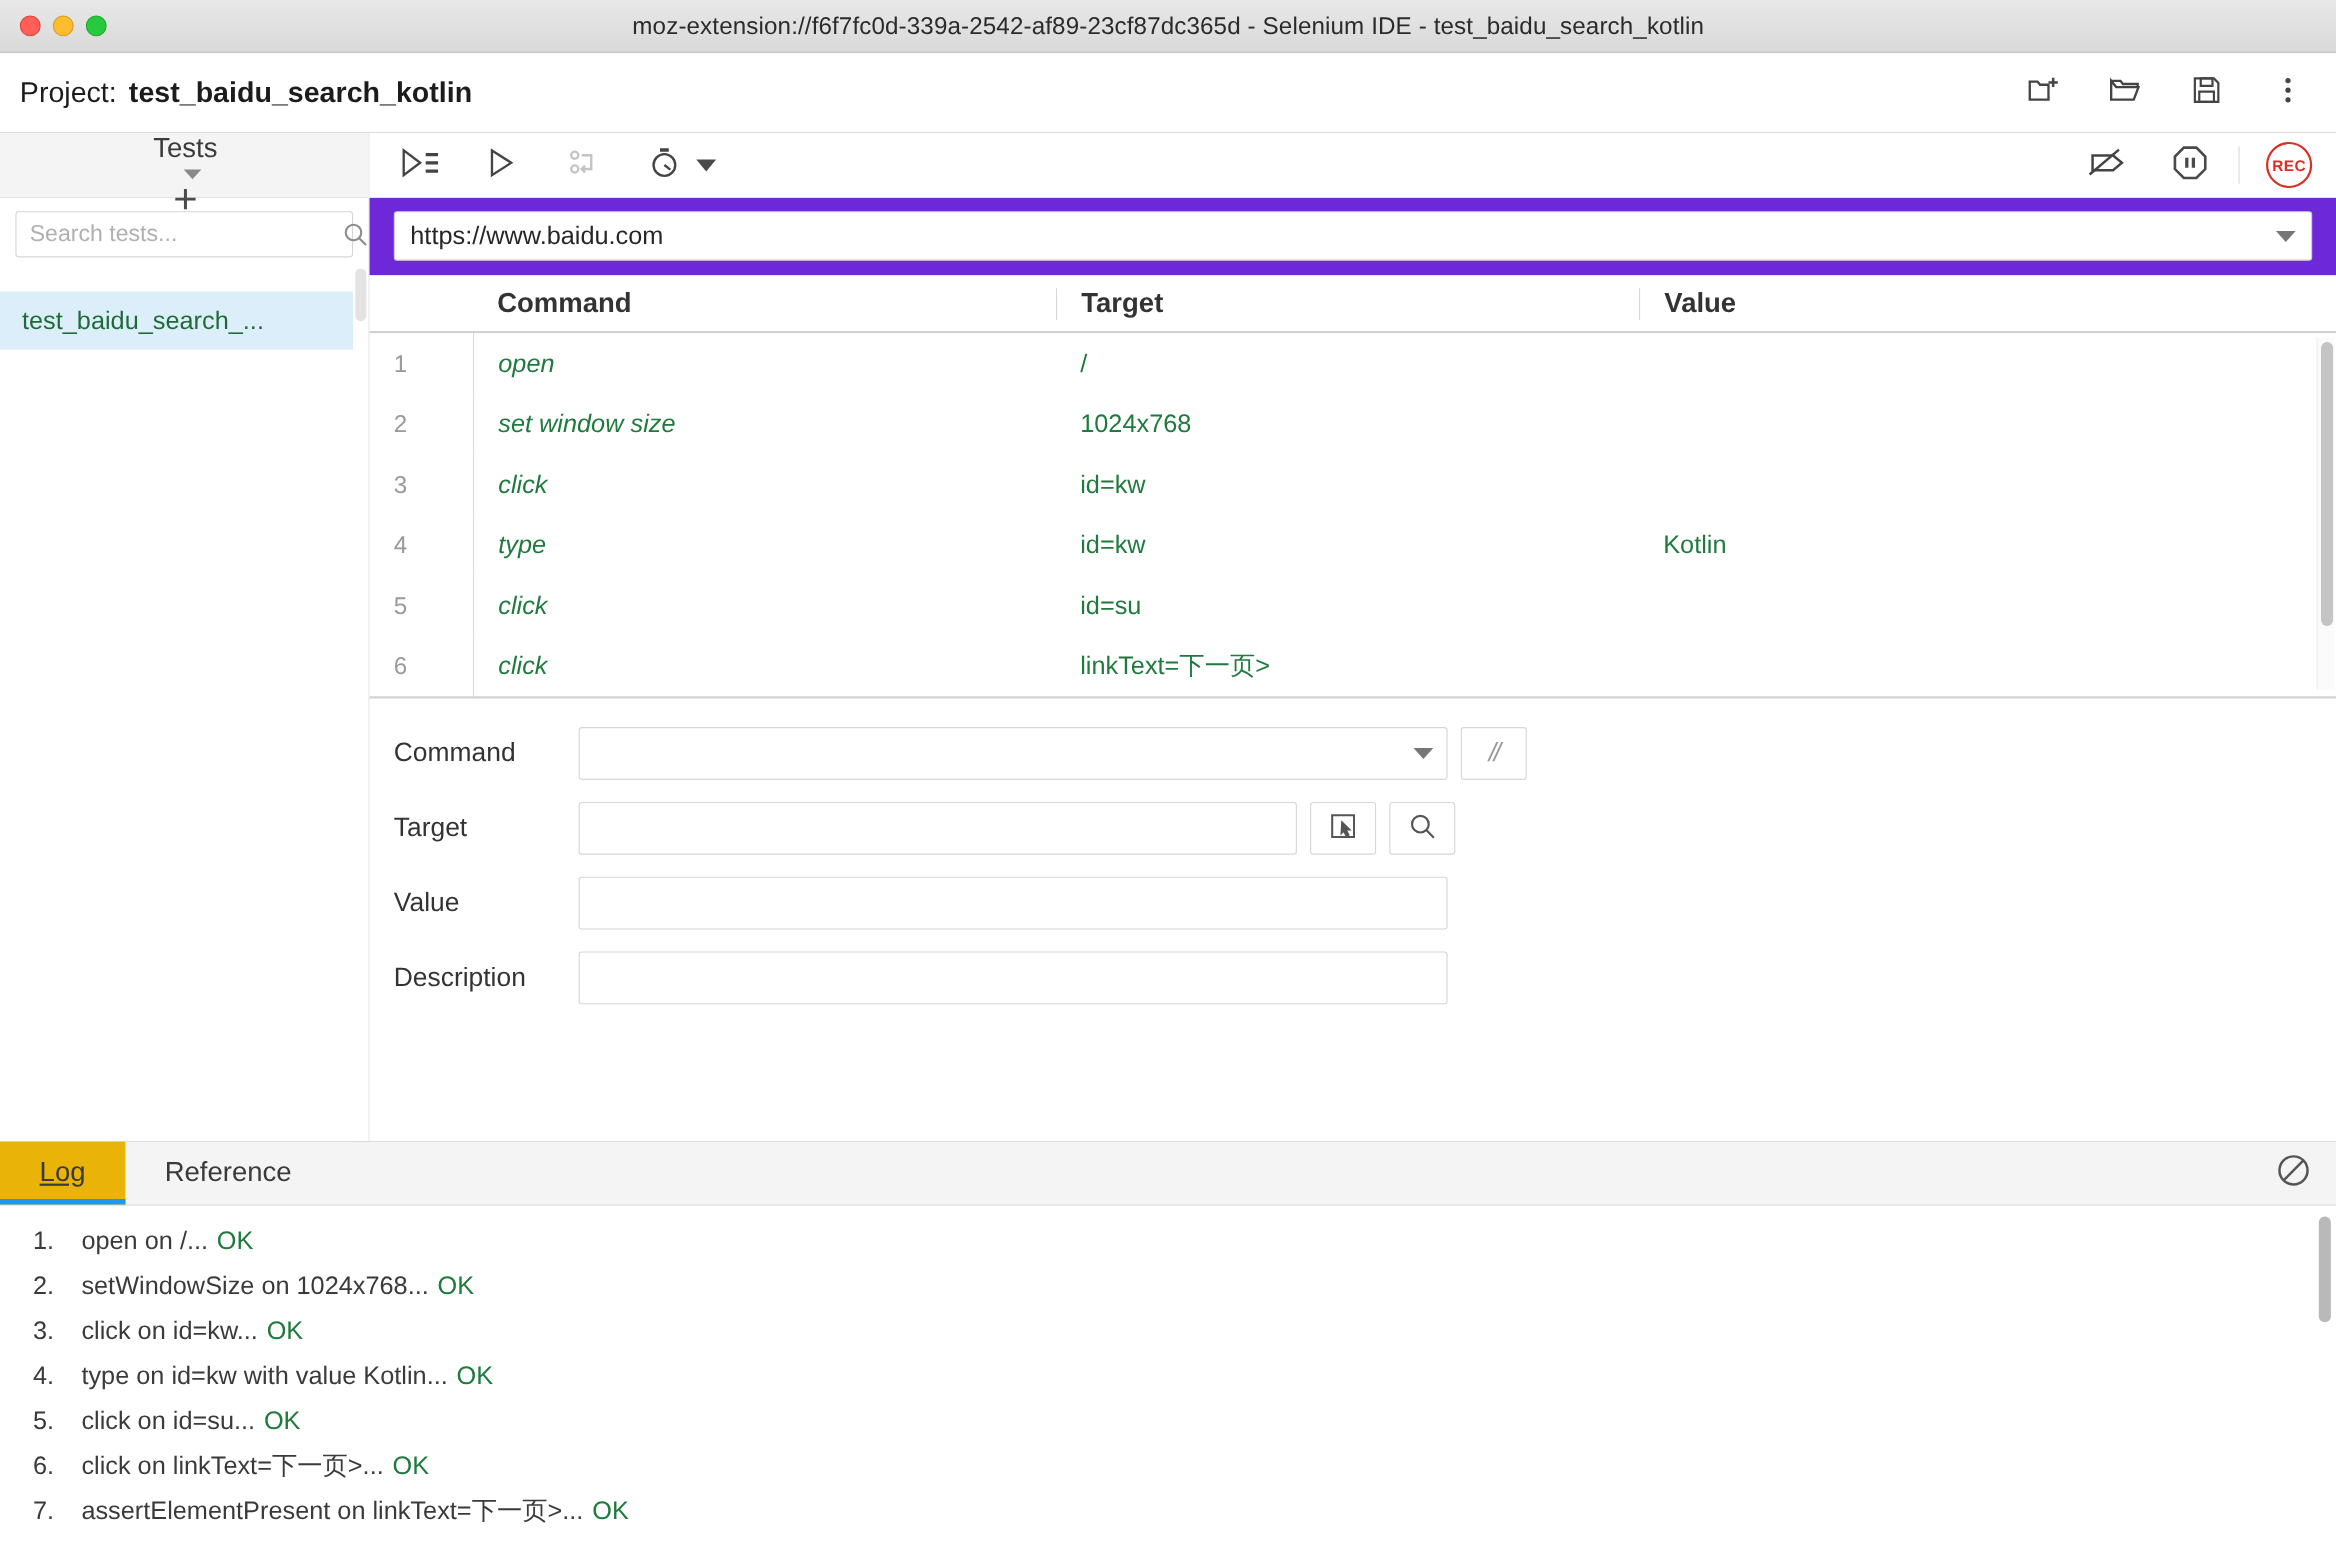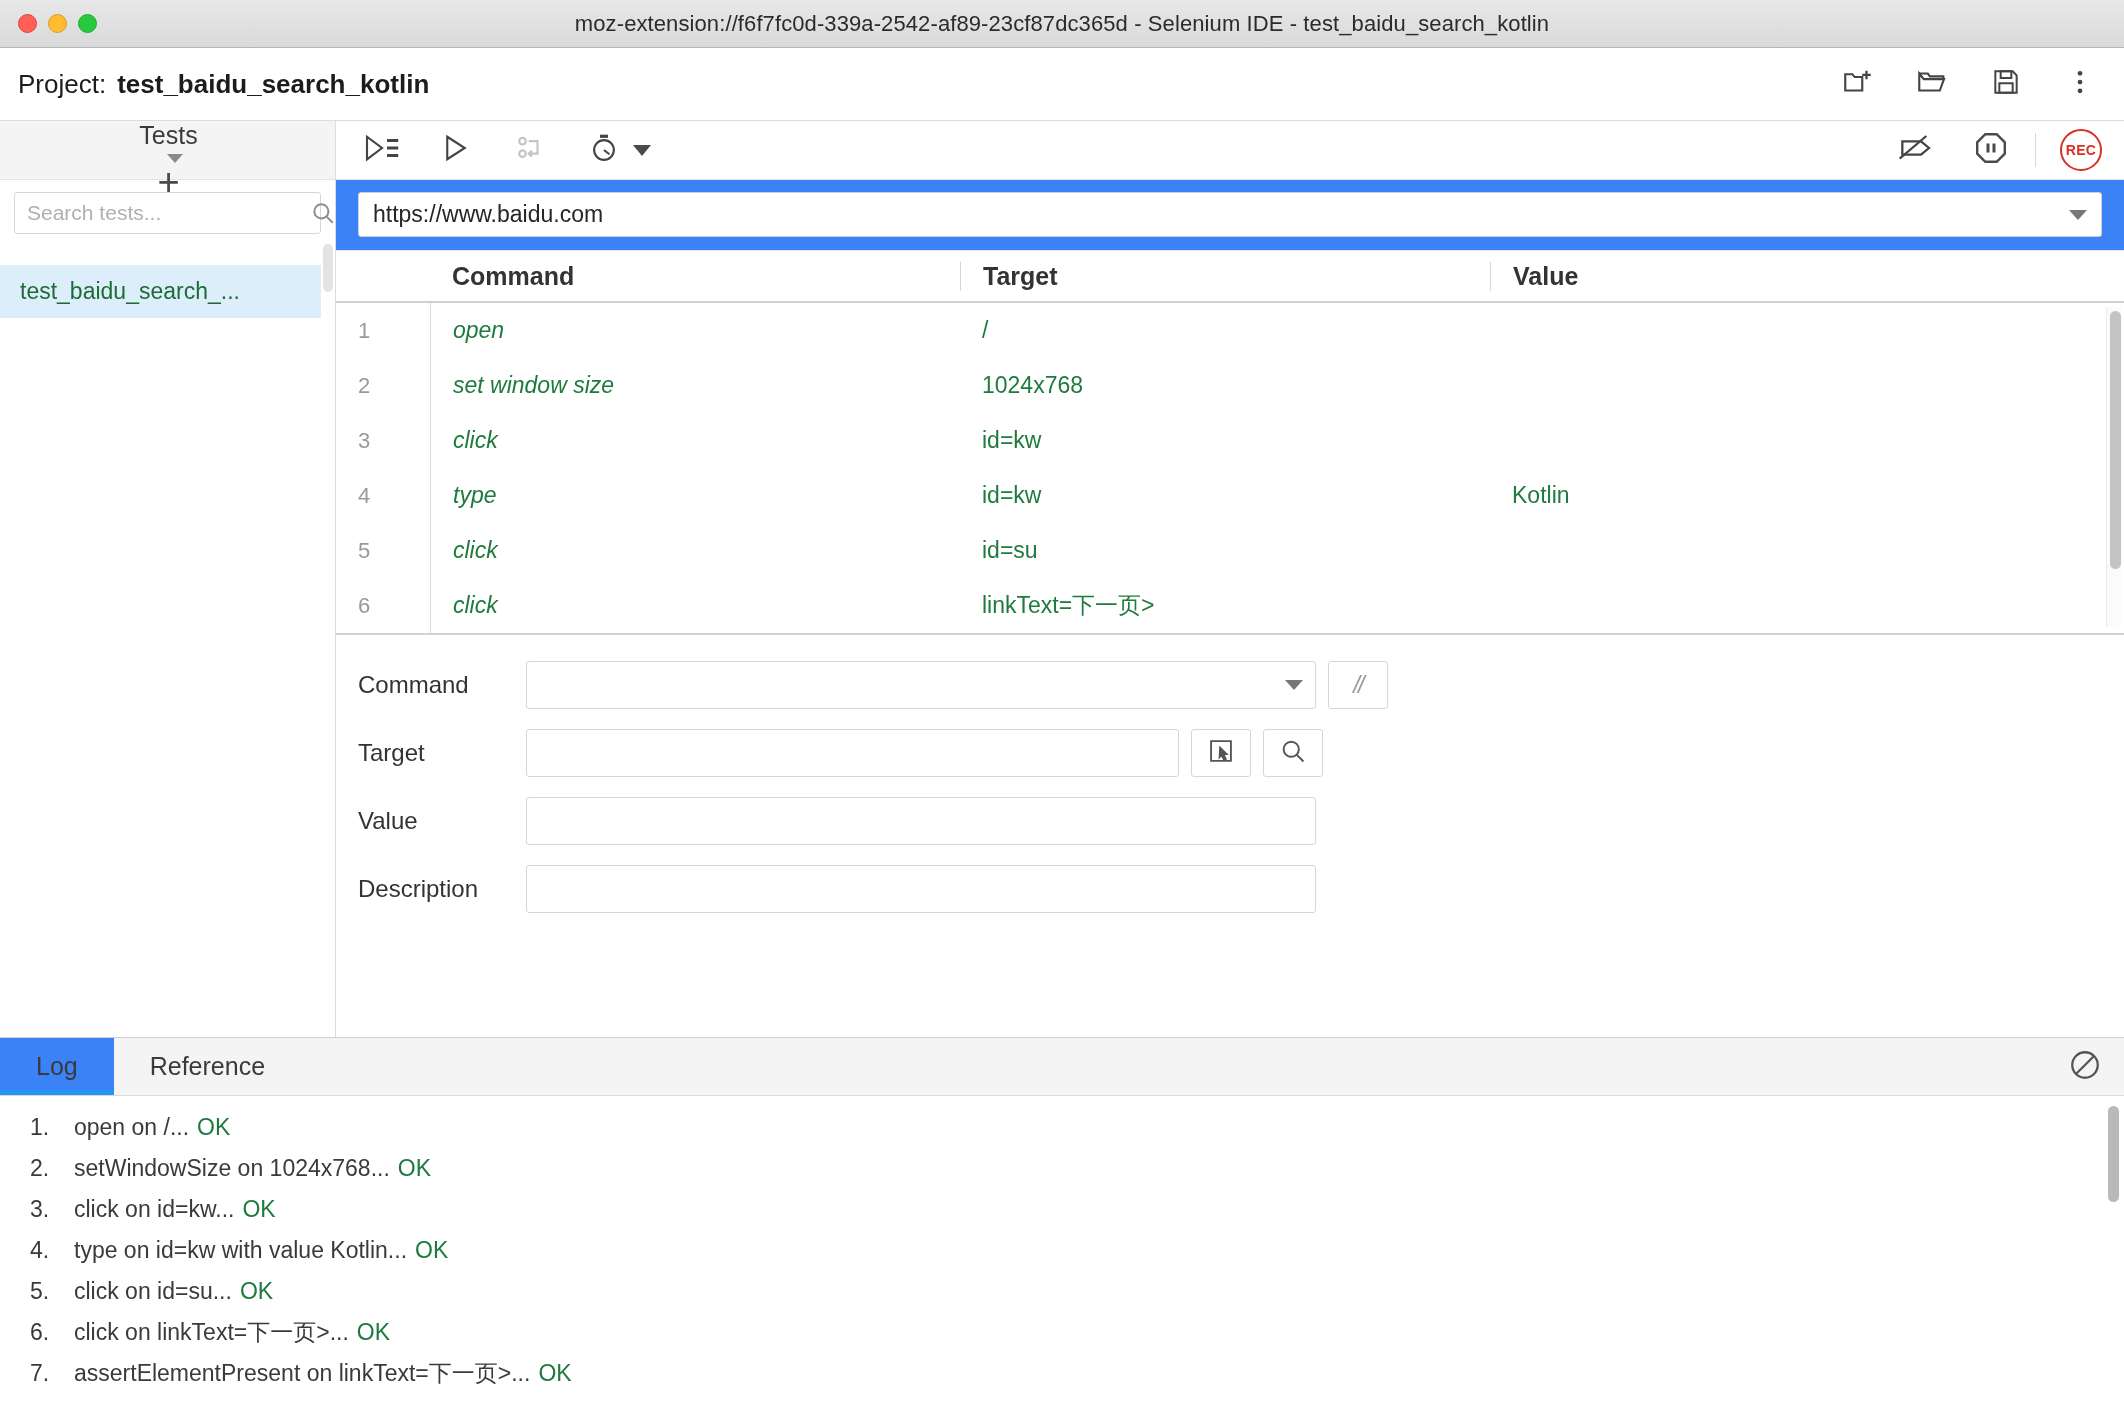--- a/index.html
+++ b/index.html
@@ -125,21 +125,21 @@
     border-right: 9px solid transparent;
     border-top: 11px solid #4a4a4a;
   }
   .rec-btn {
     width: 42px; height: 42px; border-radius: 50%;
     border: 2.5px solid #d93025; color: #d93025;
     display: flex; align-items: center; justify-content: center;
     font-size: 14px; font-weight: bold; cursor: pointer; letter-spacing: 0.3px;
   }
 
-  .url-bar { padding: 12px 22px 13px 22px; background: #3b82f6; }
+  .url-bar { padding: 12px 22px 13px 22px; background: #6d28d9; }
   .url-field {
     height: 45px; border: 1px solid #d0d0d0; border-radius: 3px;
     display: flex; align-items: center; padding: 0 14px; background: #fff;
   }
   .url-field input {
     flex: 1; border: none; outline: none; background: transparent;
     font-size: 23px; color: #262626;
     font-family: "Liberation Sans", sans-serif;
   }
   .url-caret {
@@ -228,21 +228,21 @@
     display: flex; flex-direction: column; background: #fff;
   }
   .log-tabs {
     height: 58px; background: #f4f4f4; display: flex; align-items: stretch;
     border-bottom: 1px solid #dcdcdc;
   }
   .log-tab {
     padding: 0 36px; display: flex; align-items: center;
     font-size: 25px; color: #3a3a3a; cursor: pointer; position: relative;
   }
-  .log-tab.active { background: #3b82f6; }
+  .log-tab.active { background: #eab308; text-decoration: underline; }
   .log-tab.active::after {
     content: ""; position: absolute; left: 0; right: 0; bottom: 0;
     height: 5px; background: #2196f3;
   }
   .log-tabs-spacer { flex: 1; }
   .clear-log { display: flex; align-items: center; padding-right: 22px; cursor: pointer; }
 
   .log-body {
     flex: 1; padding: 16px 0 0 30px; position: relative; overflow: hidden;
   }

